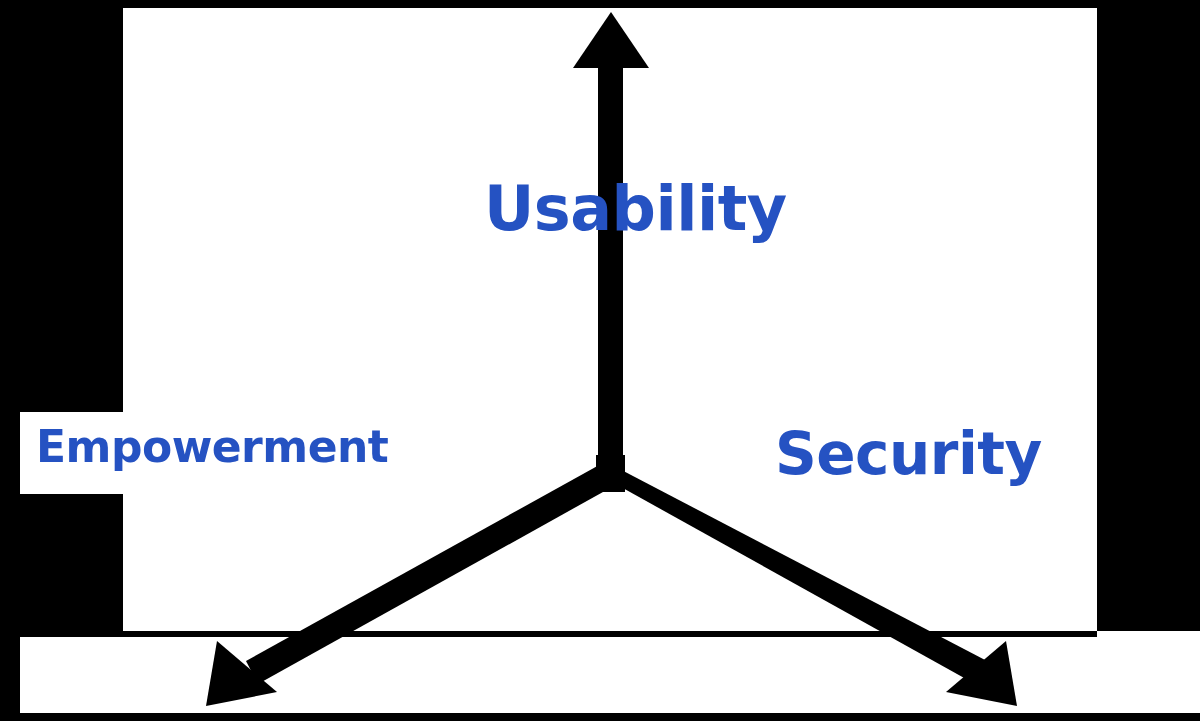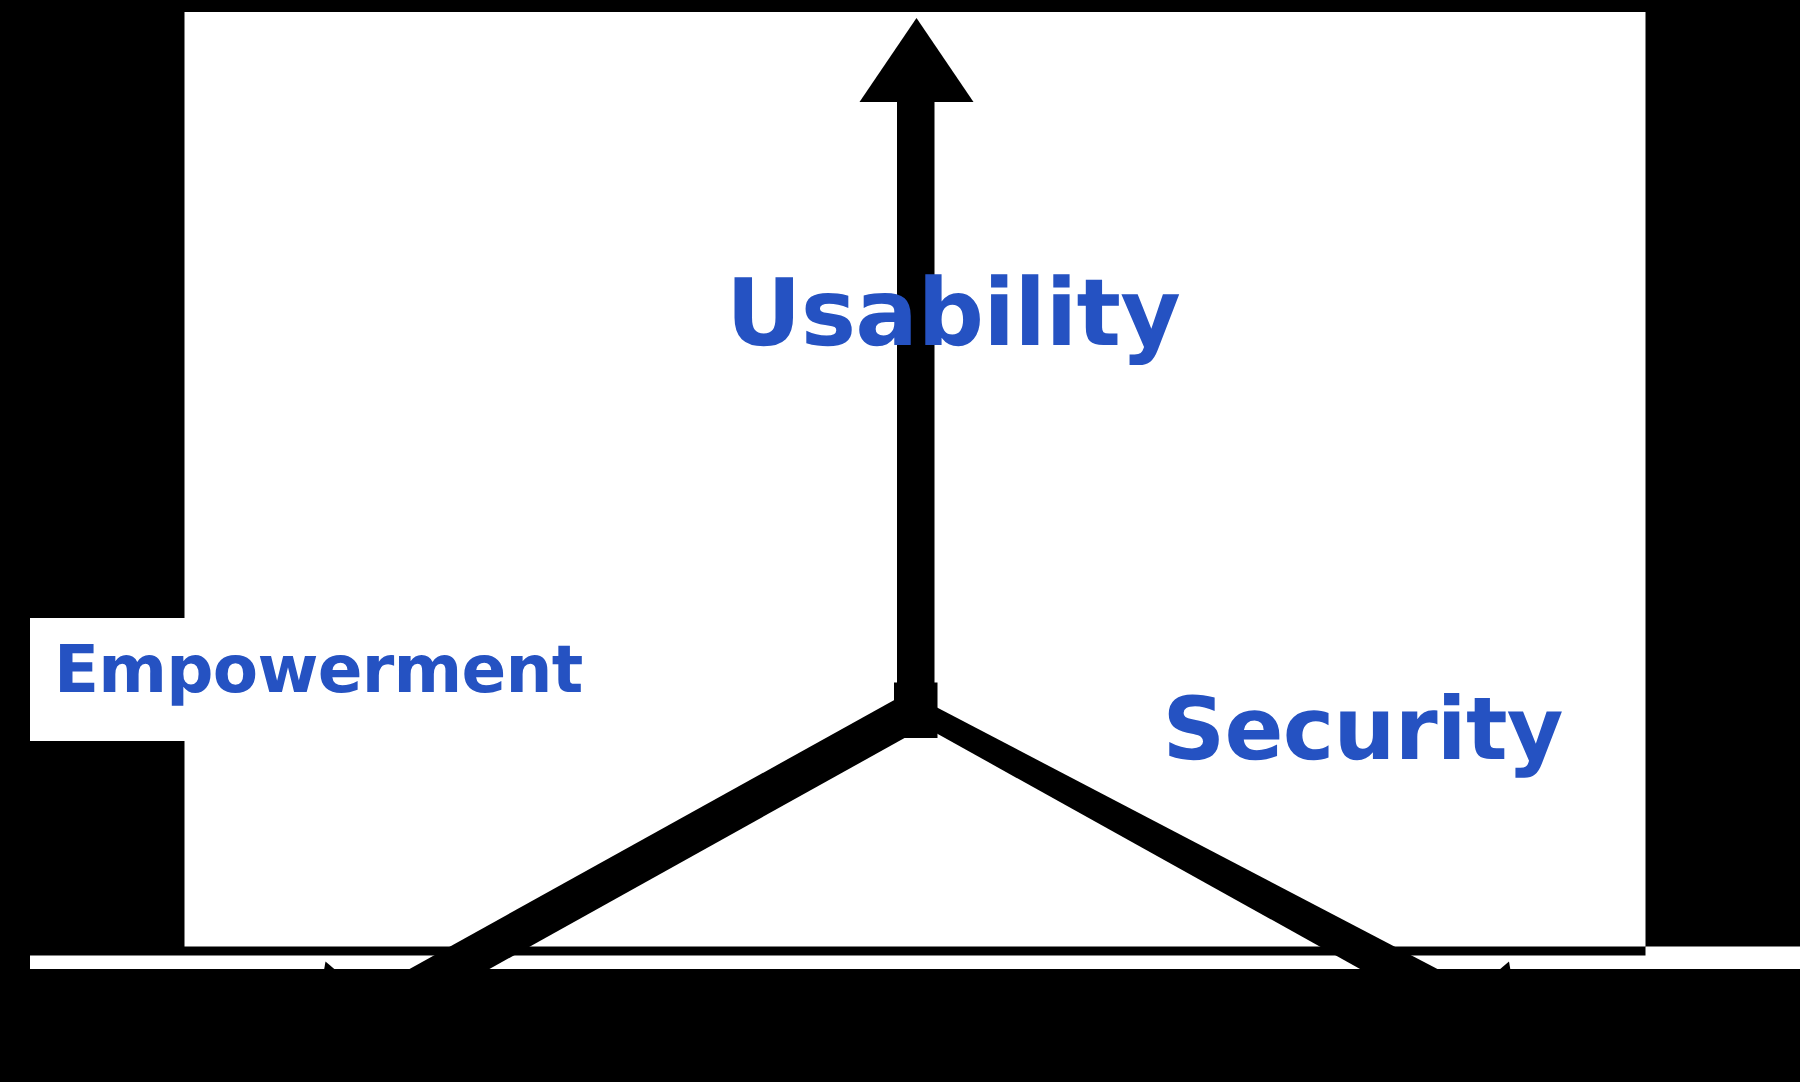--- a/index.html
+++ b/index.html
@@ -4,21 +4,21 @@
 <title>Trade-off Triad Diagram</title>
 <style>
   html, body {
     margin: 0;
     padding: 0;
     background: #000000;
   }
   #stage {
     position: relative;
     width: 1200px;
-    height: 646px;
+    height: 721px;
     background: #000000;
     overflow: hidden;
     font-family: "DejaVu Sans", "Liberation Sans", sans-serif;
   }
 
   
   .plate {
     position: absolute;
     background: #ffffff;
   }
@@ -52,21 +52,20 @@
   }
   #label-empowerment {
     left: 36px;
     top: 425px;
     font-size: 44px;
   }
   #label-security {
     left: 775px;
     top: 425px;
     font-size: 58px;
-    margin-top: 32px;
   }
 </style>
 </head>
 <body>
 
 <div id="stage">
 
   <div class="plate" id="plate-main"></div>
   <div class="plate" id="plate-left-tab"></div>
   <div class="plate" id="plate-bottom"></div>

